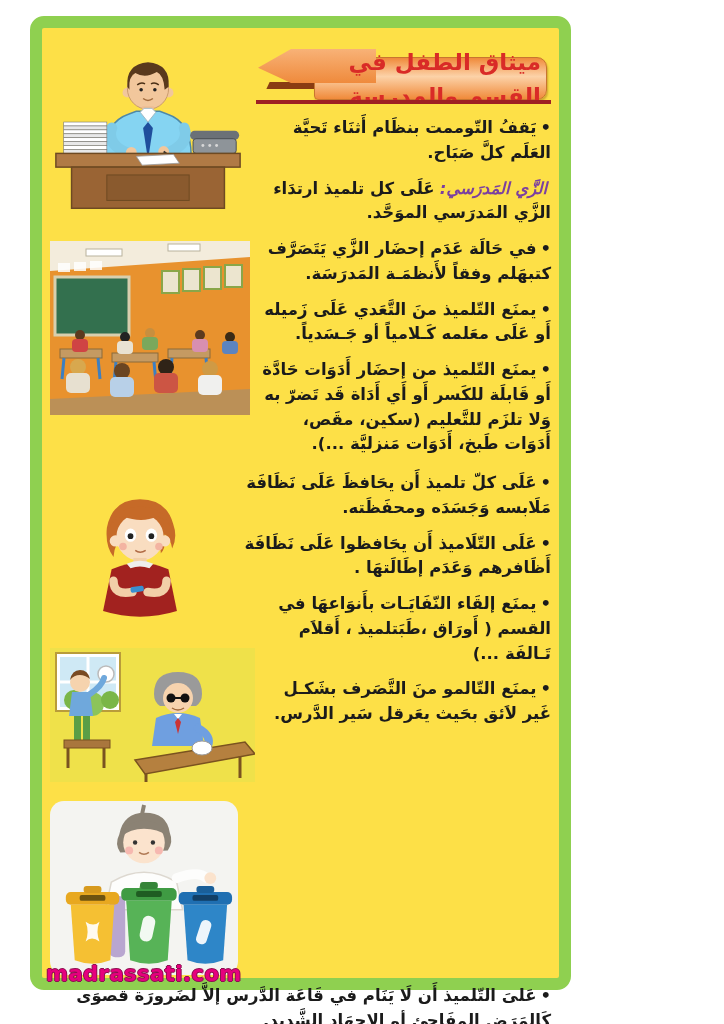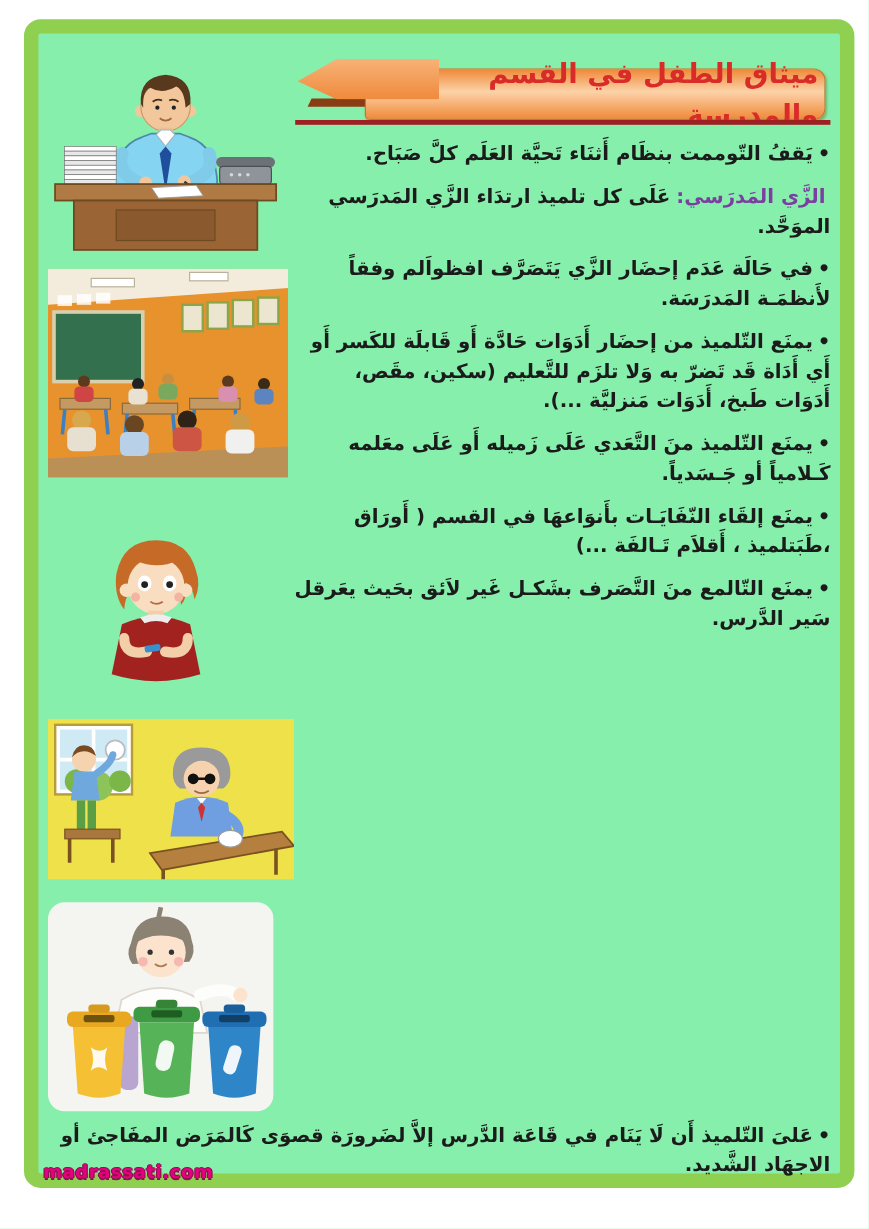--- a/index.html
+++ b/index.html
@@ -1,23 +1,23 @@
 <!DOCTYPE html>
 <html style="--frame-green: #8fd050; --banner-orange-light: #fcd2a8; --banner-orange-dark: #f08a3a; --title-red: #d92b27; --underline-dark-red: #9e2023; --heading-purple: #7b3fa0; --body-text: #1b1b1b; --watermark-pink: #e6007e;"><head>
 <meta charset="utf-8">
 <style>
   html,body{margin:0;padding:0;}
   body{
     width:724px;height:1024px;background:#ffffff;
     font-family:"DejaVu Sans",sans-serif;position:relative;overflow:hidden;
   }
   .frame{
-    position:absolute;left:20px;top:16px;width:692px;height:974px;
+    position:absolute;left:30px;top:16px;width:541px;height:974px;
     box-sizing:border-box;border:12px solid var(--frame-green,#8fd050);
-    border-radius:14px;background:#86efac;
+    border-radius:14px;background:#fde047;
   }
   .content{
     position:absolute;inset:0;padding:4px 8px 30px 8px;direction:rtl;
     color:var(--body-text,#1b1b1b);font-weight:bold;font-size:16.5px;line-height:1.5;
   }
   .float-img{float:left;margin:4px 10px 8px 0;}
   .clear{clear:left;}
   .illus{display:block;}
   
   .banner-wrap{
@@ -42,27 +42,27 @@
   }
   .ribbon-title{
     position:absolute;left:62px;right:8px;top:10px;bottom:0;
     display:flex;align-items:center;justify-content:center;
     color:var(--title-red,#d92b27);font-size:23px;font-weight:bold;direction:rtl;
   }
   
   .sec{overflow:visible;}
   .rule{margin:0 0 11px 0;}
   .dot{margin-left:4px;}
-  .rule-label{color:var(--heading-purple,#7b3fa0);margin-left:5px;}
+  .rule-label{color:var(--heading-purple,#7b3fa0);margin-left:5px;font-style:italic;}
   .mt8{margin-top:8px;} .mt14{margin-top:14px;}
   .sec-last{clear:both;margin-top:26px;padding-left:4px;}
   
   .watermark{
     position:absolute;left:4px;bottom:-8px;direction:ltr;
-    font-size:15px;font-weight:bold;letter-spacing:.5px;
+    font-size:21px;font-weight:bold;letter-spacing:.5px;
     color:var(--watermark-pink,#e6007e);
     text-shadow:1px 0 #8c1150,-1px 0 #8c1150,0 1px #8c1150,0 -1px #8c1150;
   }
 </style>
 </head>
 <body>
 
 <div class="frame">
   <div class="content">
 
@@ -175,25 +175,25 @@
             <rect x="60" y="136" width="24" height="20" rx="5" fill="#b8d0e8"></rect>
           <circle cx="116" cy="126" r="8" fill="#2f2317"></circle>
             <rect x="104" y="132" width="24" height="20" rx="5" fill="#cc5544"></rect>
           <circle cx="160" cy="128" r="8" fill="#cf9a45"></circle>
             <rect x="148" y="134" width="24" height="20" rx="5" fill="#f0f0ee"></rect>
         </g>
       </svg>
     </div>
 
     <div class="sec mt8">
-  <p class="rule"><span class="dot">•</span><span class="rule-text">في حَالَة عَدَم إحضَار الزَّي يَتَصَرَّف افظواَلم وفقاً لأَنظمَـة المَدرَسَة.</span></p>
+  <p class="rule"><span class="dot">•</span><span class="rule-text">في حَالَة عَدَم إحضَار الزَّي يَتَصَرَّف كتبهَلم وفقاً لأَنظمَـة المَدرَسَة.</span></p>
+
+  <p class="rule"><span class="dot">•</span><span class="rule-text">يمنَع التّلميذ منَ التَّعَدي عَلَى زَميله أَو عَلَى معَلمه كَـلامياً أو جَـسَدياً.</span></p>
 
   <p class="rule"><span class="dot">•</span><span class="rule-text">يمنَع التّلميذ من إحضَار أَدَوَات حَادَّة أَو قَابلَة للكَسر أَو أَي أَدَاة قَد تَضرّ به وَلا تلزَم للتَّعليم (سكين، مقَص، أَدَوَات طَبخ، أَدَوَات مَنزليَّة ...).</span></p>
-
-  <p class="rule"><span class="dot">•</span><span class="rule-text">يمنَع التّلميذ منَ التَّعَدي عَلَى زَميله أَو عَلَى معَلمه كَـلامياً أو جَـسَدياً.</span></p>
 </div>
 
     <div class="float-img clear" style="width:180px;height:142px;margin-top:18px;">
       <svg class="illus" viewBox="0 0 160 150" width="180" height="142">
         <path d="M45,44 q6,-30 35,-30 q28,0 35,26 q5,14 -1,26 q-2,-11 -8,-15 q2,14 -4,20 q0,-12 -6,-16 q-18,8 -34,0 q-9,5 -10,20 q-9,-12 -7,-31 z" fill="#c66a28"></path>
         <circle cx="54" cy="58" r="6" fill="#f9ddc0"></circle>
           <circle cx="106" cy="58" r="6" fill="#f9ddc0"></circle>
         <circle cx="80" cy="54" r="25" fill="#f9ddc0"></circle>
         <path d="M48,44 q8,-22 32,-22 q24,0 32,20 q-8,-8 -14,-10 q-16,8 -36,0 q-10,3 -14,12z" fill="#c66a28"></path>
         <ellipse cx="70" cy="52" rx="6" ry="7" fill="#ffffff"></ellipse>
@@ -205,20 +205,25 @@
         <path d="M75,68 q5,4 11,0" stroke="#b06a45" stroke-width="1.6" fill="none"></path>
         <rect x="73" y="76" width="14" height="8" fill="#f2cfa8"></rect>
         <path d="M50,88 q30,-14 60,0 l9,44 q-39,12 -78,0 z" fill="#a2221f"></path>
         <path d="M66,82 q14,-6 28,0 l-4,5 q-10,-4 -20,0 z" fill="#eeeeee"></path>
         <path d="M52,100 Q52,116 72,112" stroke="#f2cfa8" stroke-width="9" fill="none" stroke-linecap="round"></path>
         <path d="M108,100 Q108,116 88,112" stroke="#f2cfa8" stroke-width="9" fill="none" stroke-linecap="round"></path>
         <rect x="70" y="106" width="14" height="6" rx="2" fill="#3a8fd0" transform="rotate(-8 77 109)"></rect>
       </svg>
     </div>
 
+    <div class="sec mt14">
+  <p class="rule"><span class="dot">•</span><span class="rule-text">عَلَى كلّ تلميذ أَن يحَافظَ عَلَى نَظَافَة مَلَابسه وَجَسَدَه ومحفَظَته.</span></p>
+
+  <p class="rule"><span class="dot">•</span><span class="rule-text">عَلَى التّلَاميذ أَن يحَافظوا عَلَى نَظَافَة أَظَافرهم وَعَدَم إطَالَتهَا .</span></p>
+</div>
 
     <div class="float-img clear" style="width:205px;height:134px;margin-top:12px;">
       <svg class="illus" viewBox="0 0 205 134" width="205" height="134">
         <rect width="205" height="134" fill="#efe14a"></rect>
         <rect x="6" y="5" width="64" height="58" fill="#ffffff" stroke="#b99c3a" stroke-width="2"></rect>
         <rect x="10" y="9" width="56" height="50" fill="#cfe9f5"></rect>
         <circle cx="24" cy="52" r="10" fill="#7ab648"></circle>
           <circle cx="42" cy="56" r="12" fill="#8cc45a"></circle>
           <circle cx="60" cy="52" r="9" fill="#7ab648"></circle>
         <line x1="38" y1="9" x2="38" y2="59" stroke="#ffffff" stroke-width="3"></line>
@@ -291,21 +296,21 @@
           <rect x="130" y="92" width="54" height="13" rx="5" fill="#1f6fb2"></rect>
           <rect x="148" y="86" width="18" height="7" rx="3" fill="#1a5f99"></rect>
           <path d="M135,105 h44 l-4,56 q-18,7 -36,0 z" fill="#2e86c8"></path>
           <rect x="144" y="95" width="26" height="6" rx="2" fill="#123f66"></rect>
           <rect x="150" y="120" width="11" height="25" rx="5" fill="#ffffff" opacity=".92" transform="rotate(18 155 132)"></rect>
         </g>
       </svg>
     </div>
 
     <div class="sec mt8">
-  <p class="rule"><span class="dot">•</span><span class="rule-text">يمنَع التّالمع منَ التَّصَرف بشَكـل غَير لاَئق بحَيث يعَرقل سَير الدَّرس.</span></p>
+  <p class="rule"><span class="dot">•</span><span class="rule-text">يمنَع التّالمو منَ التَّصَرف بشَكـل غَير لاَئق بحَيث يعَرقل سَير الدَّرس.</span></p>
 
 
 </div>
 
     <div class="sec sec-last">
   <p class="rule"><span class="dot">•</span><span class="rule-text">عَلىَ التّلميذ أَن لَا يَنَام في قَاعَة الدَّرس إلاَّ لضَرورَة قصوَى كَالمَرَض المفَاجئ أو الاجهَاد الشَّديد.</span></p>
 </div>
 
   </div>
   <div class="watermark">madrassati.com</div>

